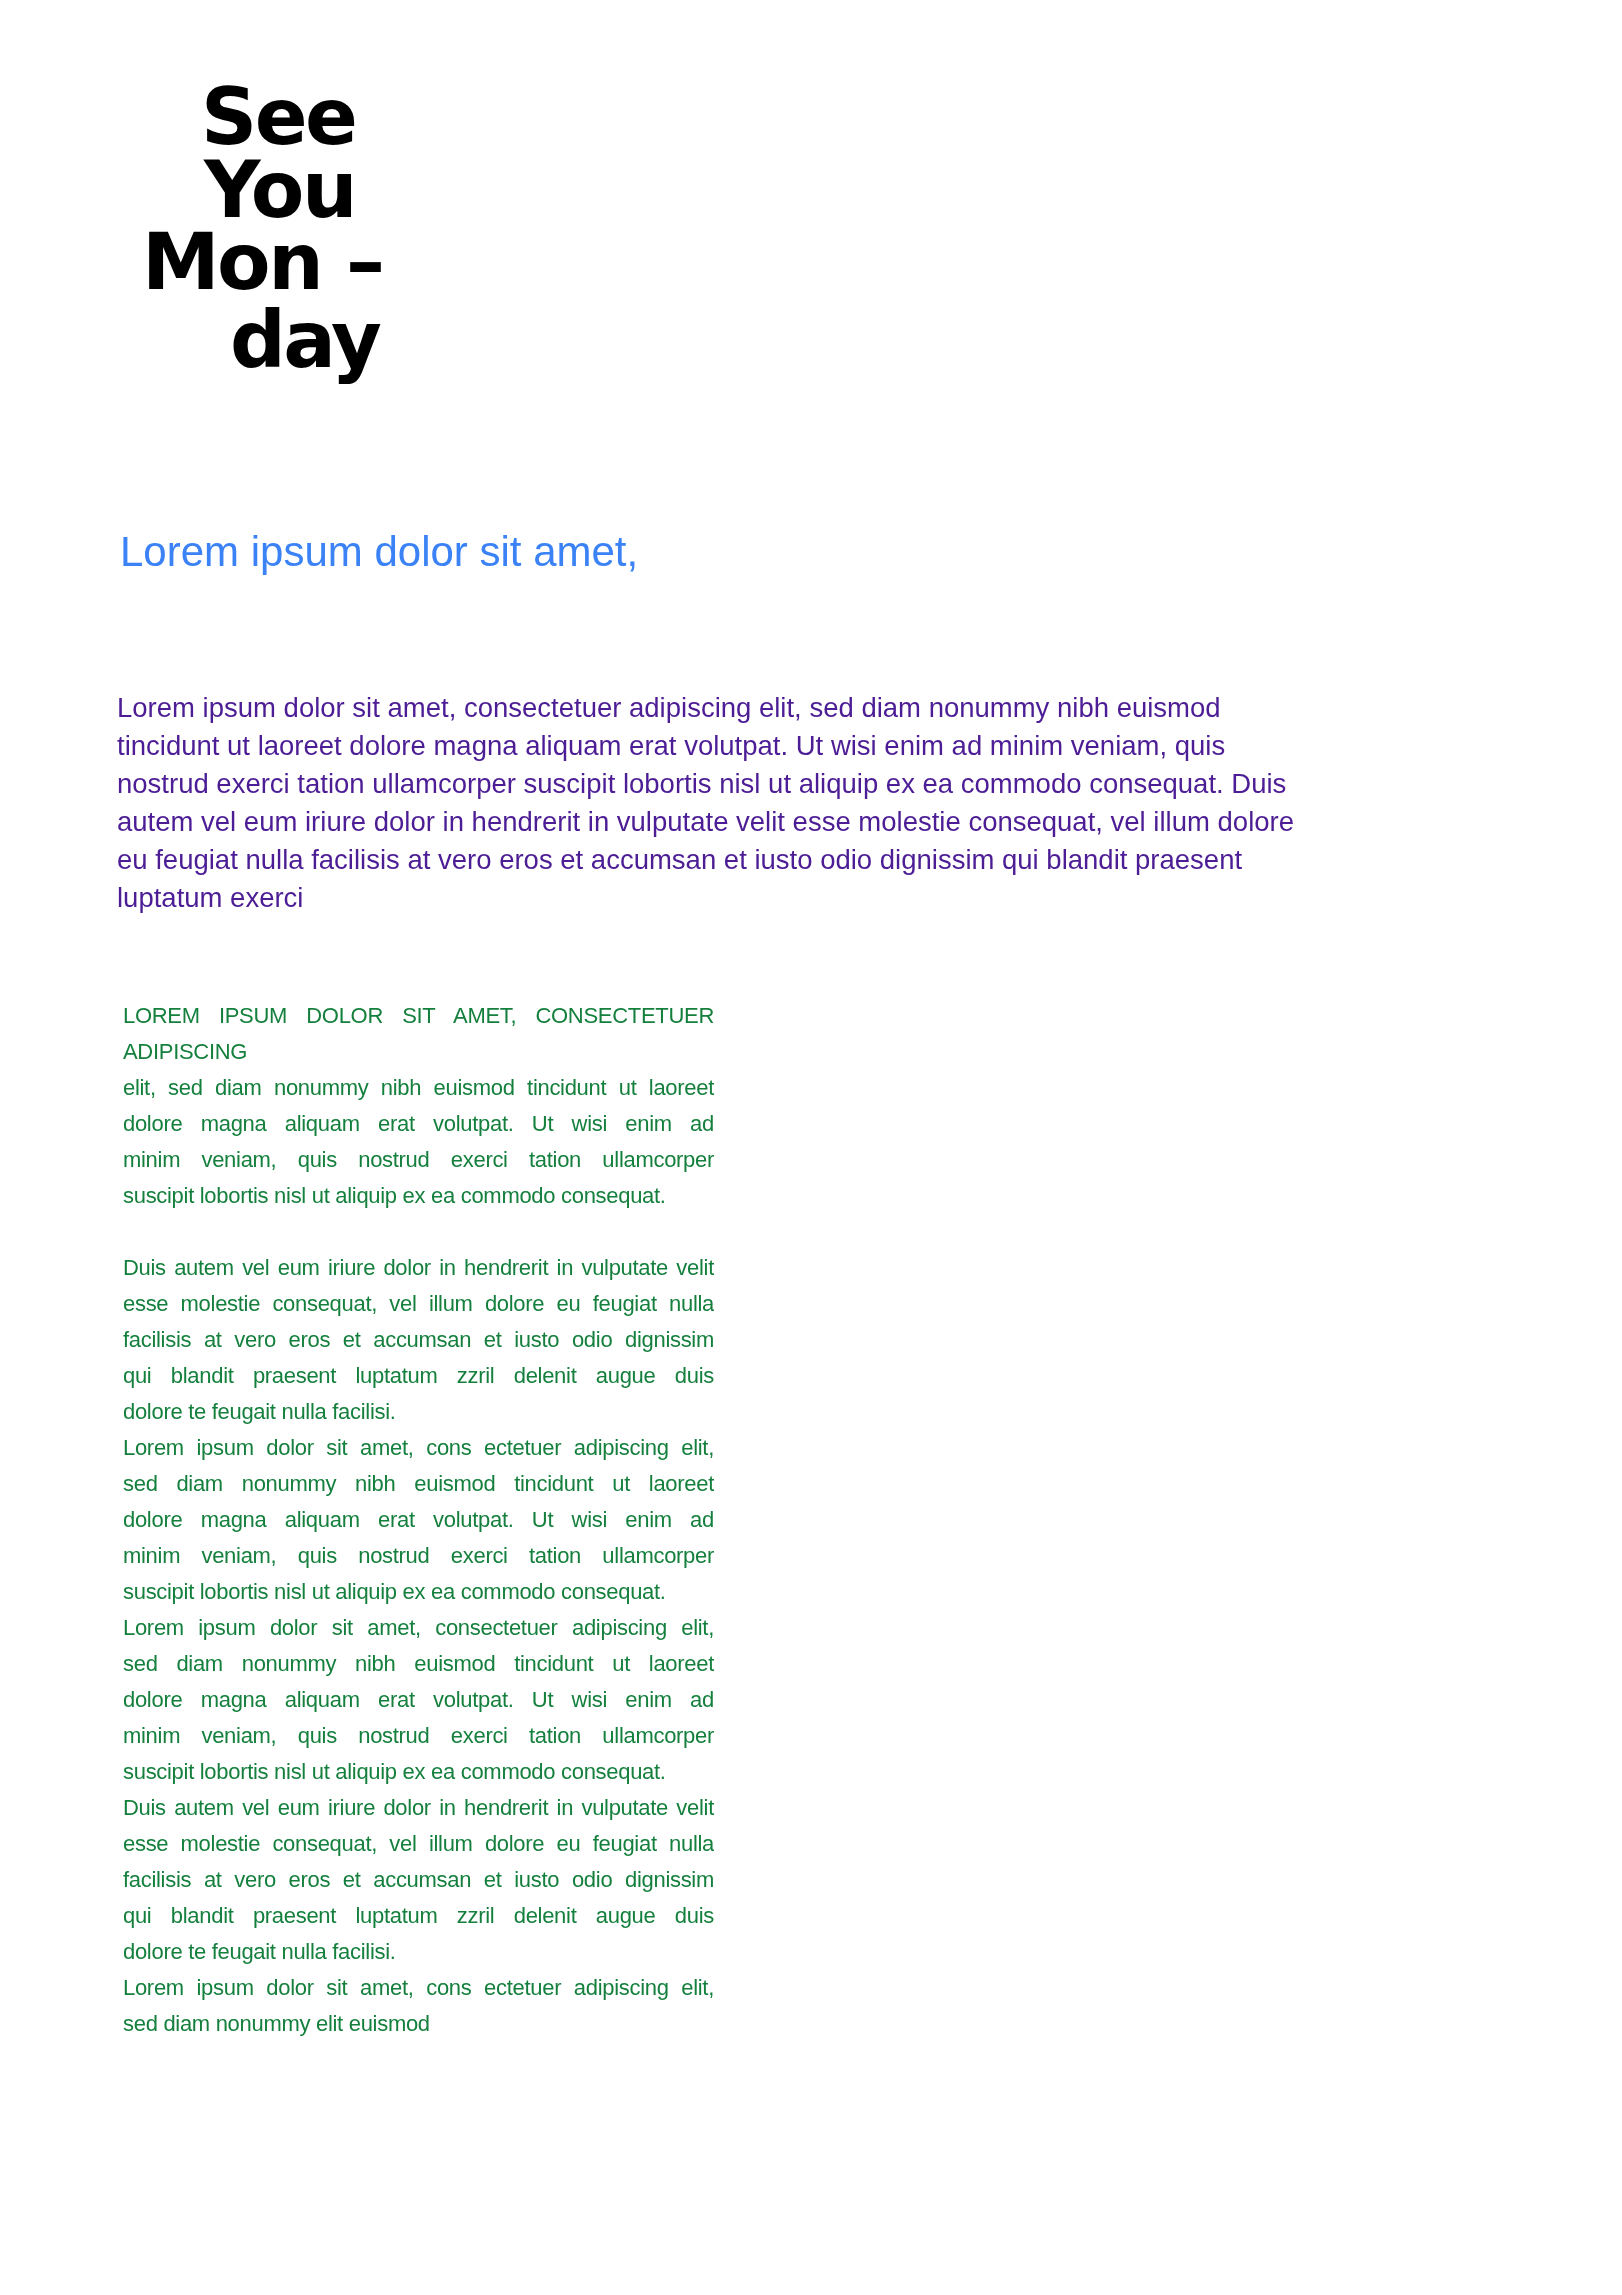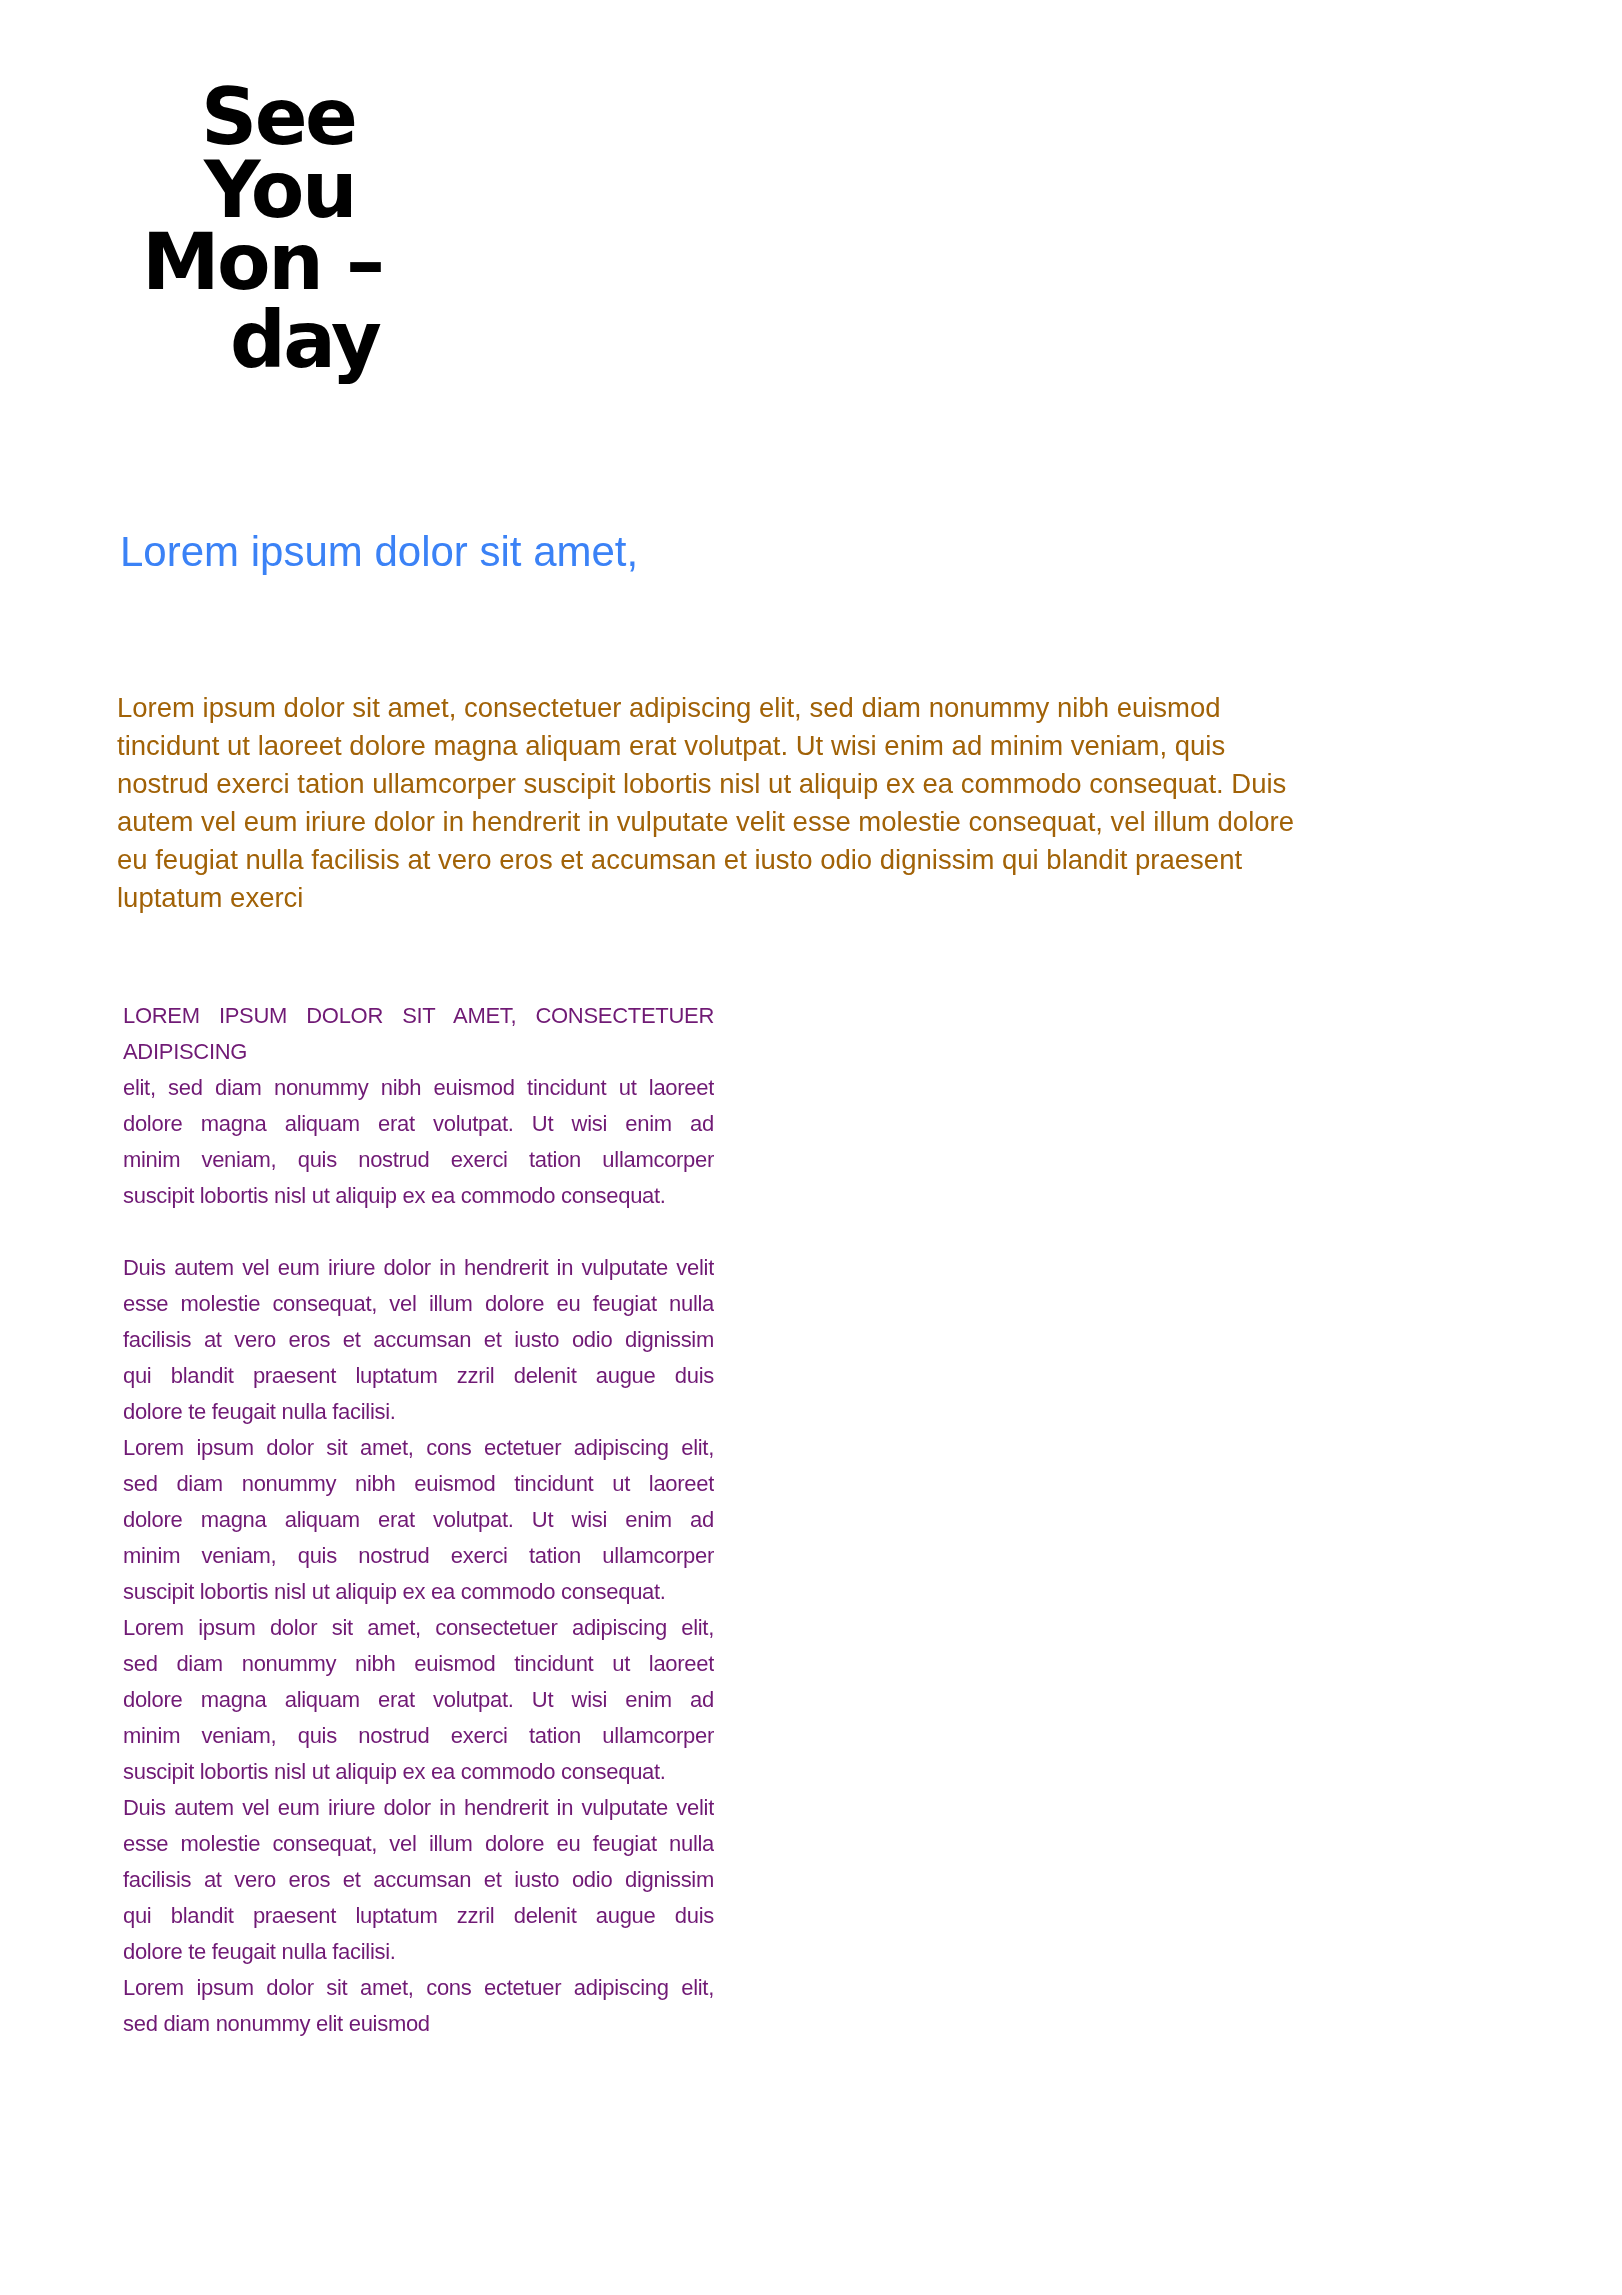--- a/index.html
+++ b/index.html
@@ -52,33 +52,33 @@
 
     .lead {
       position: absolute;
       left: 117px;
       top: 689px;
       width: 1352px;
       font-family: "Liberation Sans", sans-serif;
       font-size: 27.5px;
       line-height: 38px;
       margin: 0;
-      color: #a16207;
+      color: #4c1d95;
     }
     .lead span { display: block; white-space: nowrap; }
 
     .column {
       position: absolute;
       left: 123px;
       top: 998px;
       width: 591px;
       font-family: "Liberation Sans", sans-serif;
       font-size: 22px;
       line-height: 36px;
-      color: #701a75;
+      color: #15803d;
       font-weight: normal;
       letter-spacing: -0.3px;
     }
     .column .line {
       display: block;
       height: 36px;
       text-align: justify;
       text-align-last: justify;
       white-space: nowrap;
       overflow: hidden;

